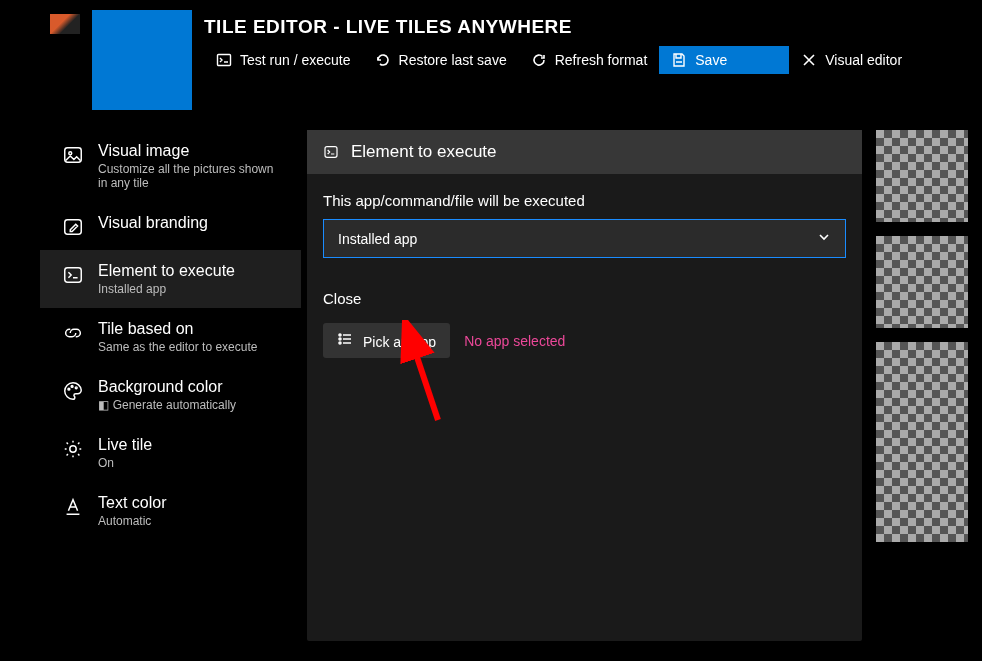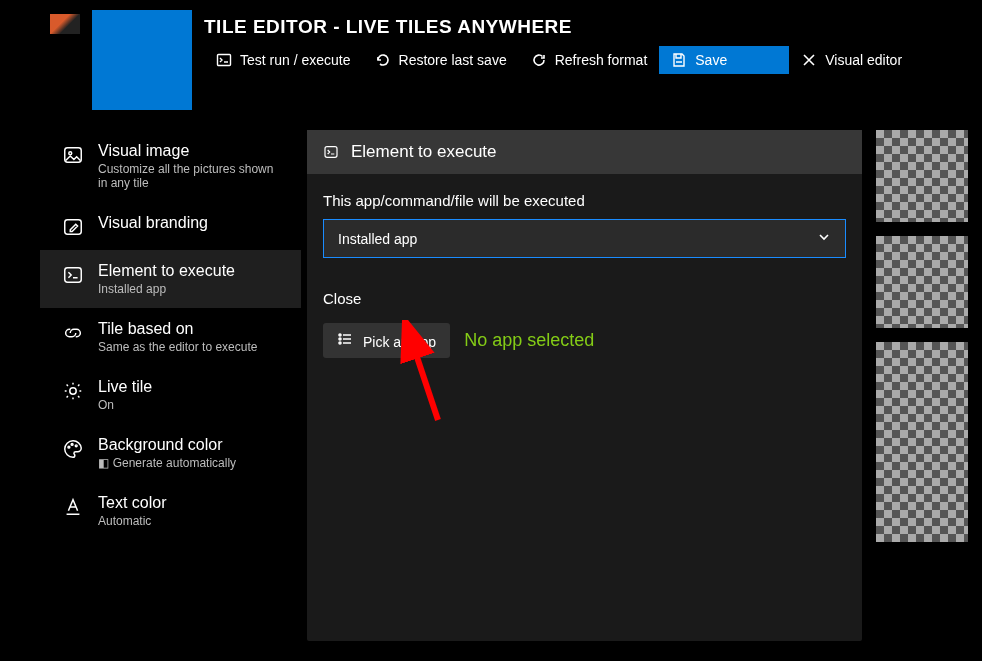--- a/index.html
+++ b/index.html
@@ -88,21 +88,21 @@
     }
     .apps-row { display: flex; align-items: center; gap: 14px; margin-top: 6px;}
     .pick-btn {
       background: #333333;
       padding: 8px 14px;
       display: flex; align-items: flex-end; gap: 10px;
       cursor: pointer;
       border-radius: 3px;
       font-size: 14px;
     }
-    .muted { color: #84cc16; font-size: 18px;}
+    .muted { color: #ec4899; font-size: 14px;}
 
     .right-previews {
       display: flex; flex-direction: column; gap: 14px;
       width: 92px;
     }
     .checker {
       width: 92px;
       background-image:
         linear-gradient(45deg, #555 25%, transparent 25%),
         linear-gradient(-45deg, #555 25%, transparent 25%),
@@ -235,42 +235,42 @@
         </span>
         <div class="side-texts">
           <div class="side-title">Tile based on</div>
           <div class="side-sub">Same as the editor to execute</div>
         </div>
       </div>
 
       <div class="side-item">
         <span class="side-icon">
           <svg width="22" height="22" viewBox="0 0 24 24" fill="none" stroke="#fff" stroke-width="1.6">
-              <circle cx="12" cy="12" r="3.5"></circle>
-              <path d="M12 3v2M12 19v2M3 12h2M19 12h2M5 5l1.5 1.5M17.5 17.5L19 19M19 5l-1.5 1.5M6.5 17.5L5 19"></path>
-            </svg>
-        </span>
-        <div class="side-texts">
-          <div class="side-title">Live tile</div>
-          <div class="side-sub">On</div>
-        </div>
-      </div>
-
-      <div class="side-item">
-        <span class="side-icon">
-          <svg width="22" height="22" viewBox="0 0 24 24" fill="none" stroke="#fff" stroke-width="1.6">
               <path d="M12 3a9 9 0 1 0 0 18c1.5 0 2-1 2-2s-1-1.5-1-2.5 1-1.5 2-1.5h2A4 4 0 0 0 21 11 9 9 0 0 0 12 3z"></path>
               <circle cx="7.5" cy="10" r="1"></circle>
               <circle cx="11" cy="7" r="1"></circle>
               <circle cx="15.5" cy="8.5" r="1"></circle>
             </svg>
         </span>
         <div class="side-texts">
           <div class="side-title">Background color</div>
           <div class="side-sub">◧ Generate automatically</div>
+        </div>
+      </div>
+
+      <div class="side-item">
+        <span class="side-icon">
+          <svg width="22" height="22" viewBox="0 0 24 24" fill="none" stroke="#fff" stroke-width="1.6">
+              <circle cx="12" cy="12" r="3.5"></circle>
+              <path d="M12 3v2M12 19v2M3 12h2M19 12h2M5 5l1.5 1.5M17.5 17.5L19 19M19 5l-1.5 1.5M6.5 17.5L5 19"></path>
+            </svg>
+        </span>
+        <div class="side-texts">
+          <div class="side-title">Live tile</div>
+          <div class="side-sub">On</div>
         </div>
       </div>
 
       <div class="side-item">
         <span class="side-icon">
           <svg width="22" height="22" viewBox="0 0 24 24" fill="none" stroke="#fff" stroke-width="1.6">
               <path d="M7 16L12 4l5 12M9 12h6M5 20h14"></path>
             </svg>
         </span>
         <div class="side-texts">

